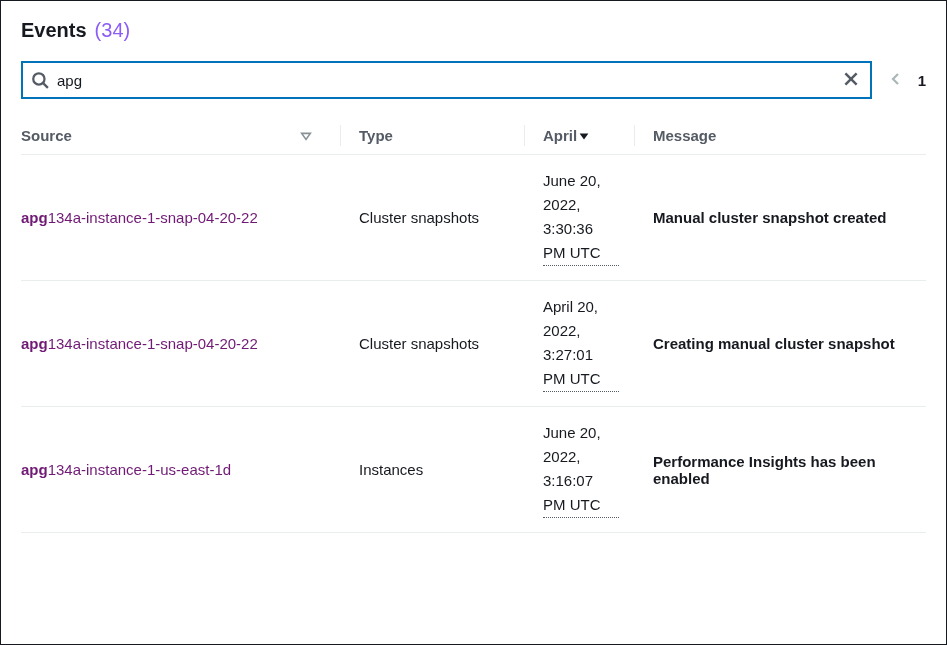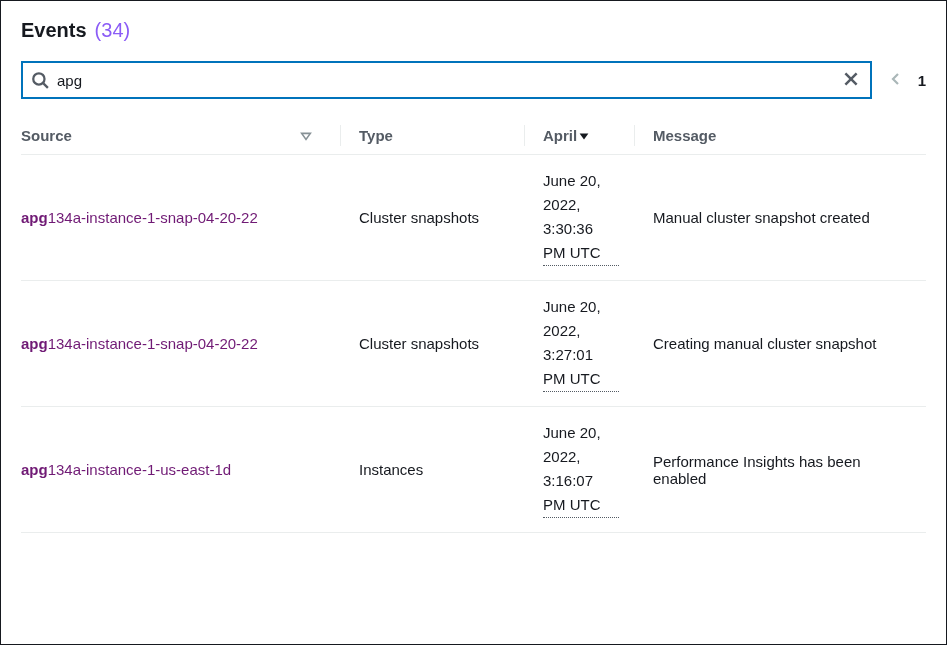--- a/index.html
+++ b/index.html
@@ -137,21 +137,21 @@
       height: 14px;
       color: #879196;
       flex-shrink: 0;
     }
     .sort-icon.active {
       color: #16191f;
     }
     .col-source { width: 320px; }
     .col-type   { width: 184px; padding-left: 18px !important; }
     .col-time   { width: 110px; padding-left: 18px !important; }
-    .col-message{ padding-left: 18px !important; }
+    .col-message{ padding-left: 18px !important; font-weight: bold; }
     .table tbody td {
       padding: 14px 16px 14px 0;
       border-bottom: 1px solid #eaeded;
       font-size: 15px;
       vertical-align: middle;
       color: #16191f;
     }
     .table tbody td.col-type,
     .table tbody td.col-time,
     .table tbody td.col-message {
@@ -249,21 +249,21 @@
     <tbody id="tbody">
     <tr>
           <td class="col-source"><a class="source-link"><span class="match">apg</span><span>134a-instance-1-snap-04-20-22</span></a></td>
           <td class="col-type">Cluster snapshots</td>
           <td class="col-time"><span class="time-cell">June 20, 2022, 3:30:36 PM UTC</span></td>
           <td class="col-message">Manual cluster snapshot created</td>
         </tr>
         <tr>
           <td class="col-source"><a class="source-link"><span class="match">apg</span><span>134a-instance-1-snap-04-20-22</span></a></td>
           <td class="col-type">Cluster snapshots</td>
-          <td class="col-time"><span class="time-cell">June 20, 2022, 3:27:01 PM UTC</span></td>
+          <td class="col-time"><span class="time-cell">April 20, 2022, 3:27:01 PM UTC</span></td>
           <td class="col-message">Creating manual cluster snapshot</td>
         </tr>
         <tr>
           <td class="col-source"><a class="source-link"><span class="match">apg</span><span>134a-instance-1-us-east-1d</span></a></td>
           <td class="col-type">Instances</td>
           <td class="col-time"><span class="time-cell">June 20, 2022, 3:16:07 PM UTC</span></td>
           <td class="col-message">Performance Insights has been enabled</td>
         </tr>
       </tbody>
   </table>

